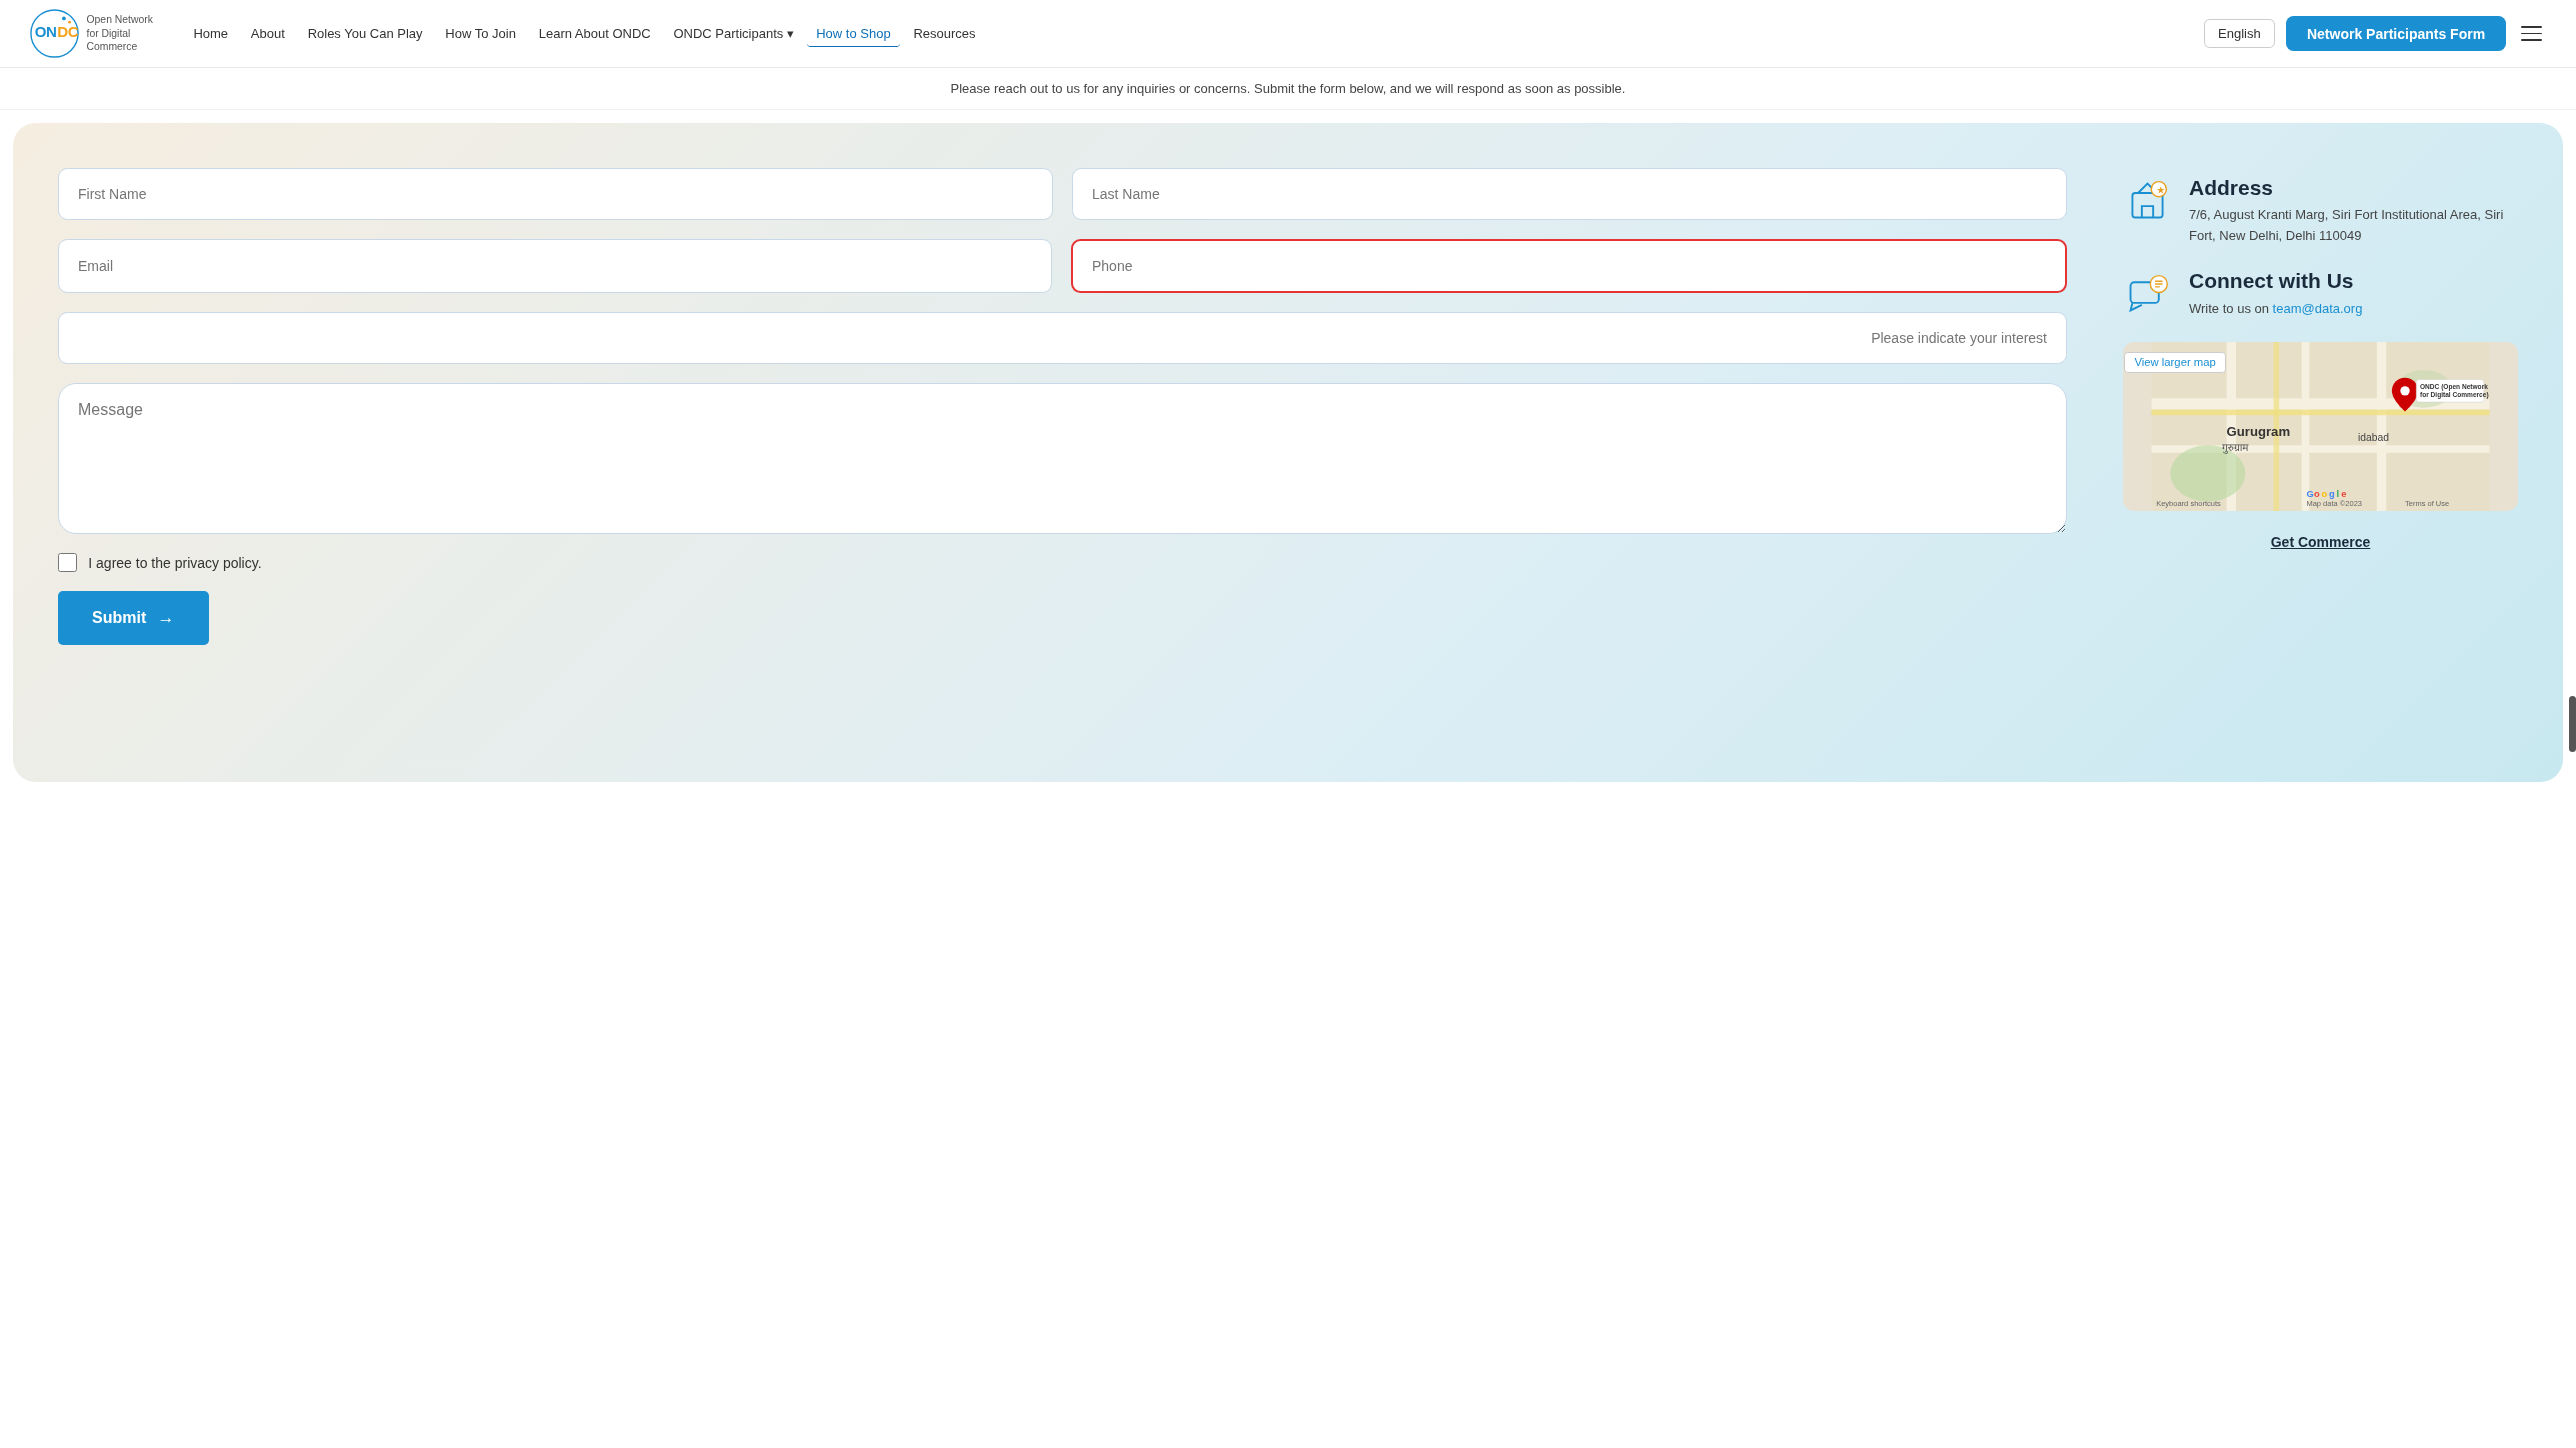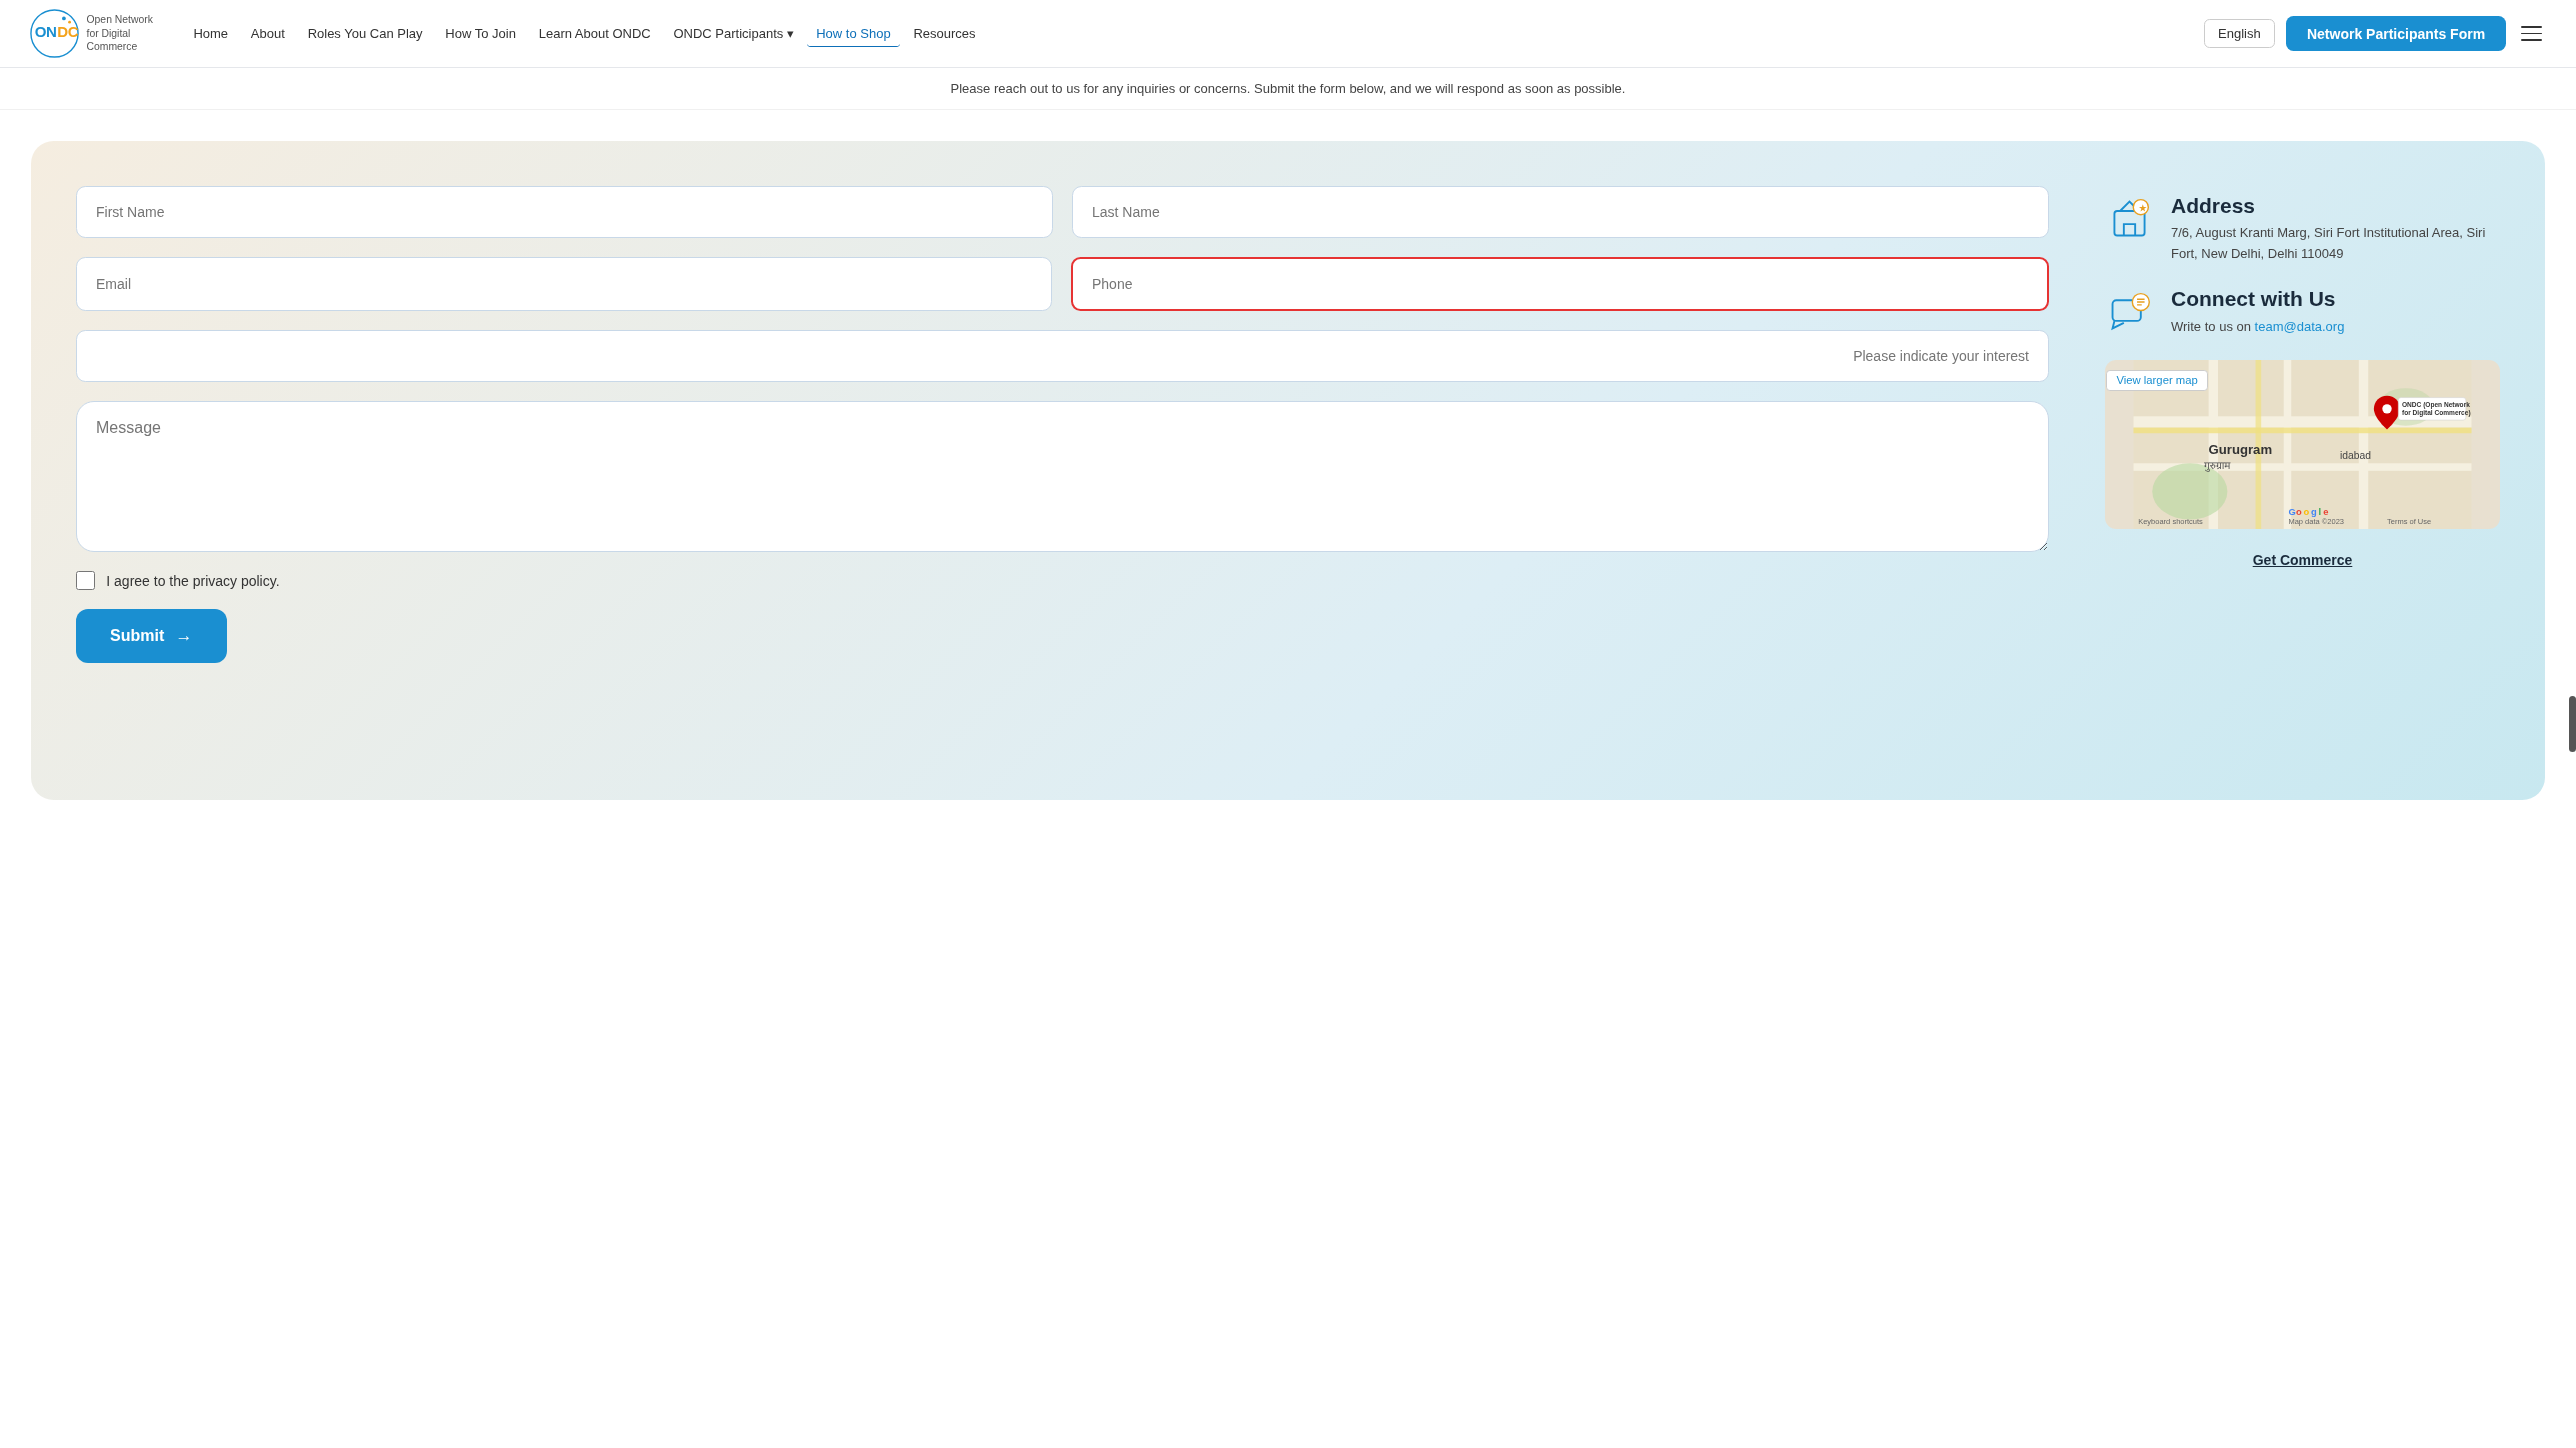--- a/index.html
+++ b/index.html
@@ -102,21 +102,21 @@
       padding: 13px 30px;
       color: #444;
       font-size: 13px;
       border-bottom: 0.9px solid #f0f0f0;
     }
 
     
     .main-content {
       background: linear-gradient(135deg, #f5ede0 0%, #ddeef5 60%, #c8e8f0 100%);
       border-radius: 22.6px;
-      margin: 31px;
+      margin: 13px;
       padding: 45px 45px 56px 45px;
       min-height: 659px;
     }
 
     .form-contact-grid {
       display: grid;
       grid-template-columns: 1fr 395px;
       gap: 56px;
       align-items: start;
     }
@@ -166,21 +166,21 @@
       border-radius: 2.8px;
       cursor: pointer;
     }
     .submit-btn {
       display: flex;
       align-items: center;
       gap: 11.3px;
       background: #1a8fd1;
       color: #fff;
       border: none;
-      border-radius: 12px;
+      border-radius: 5px;
       padding: 17px 34px;
       font-size: 16px;
       font-weight: 600;
       cursor: pointer;
       width: fit-content;
     }
     .submit-arrow {
       font-size: 17px;
     }
 

